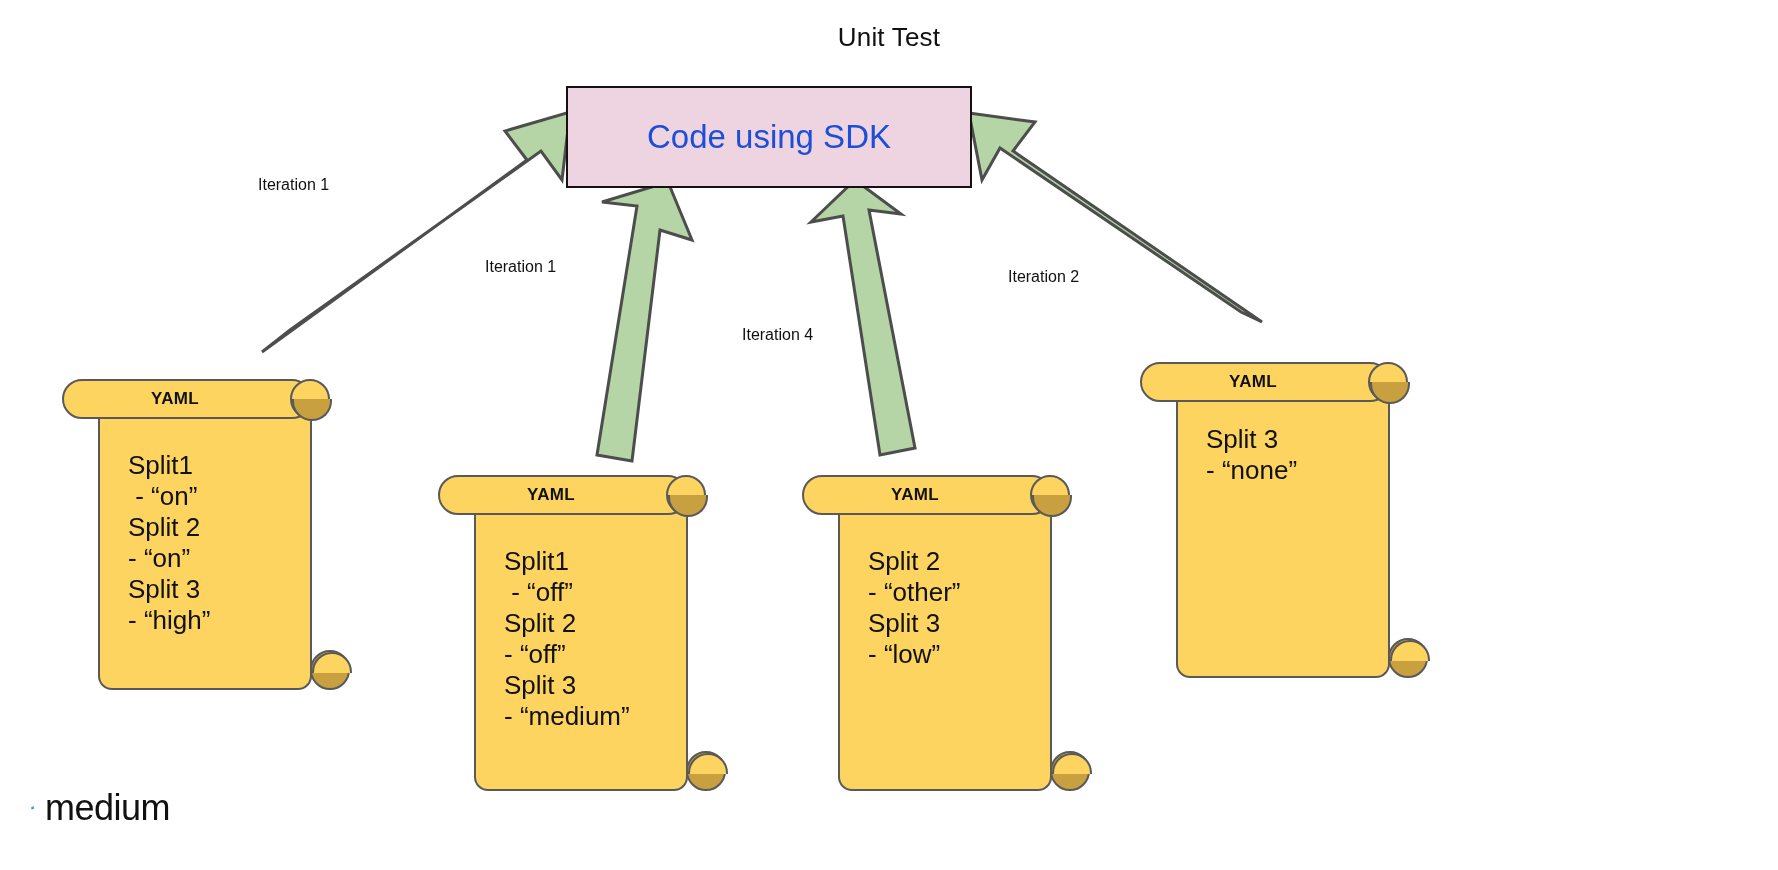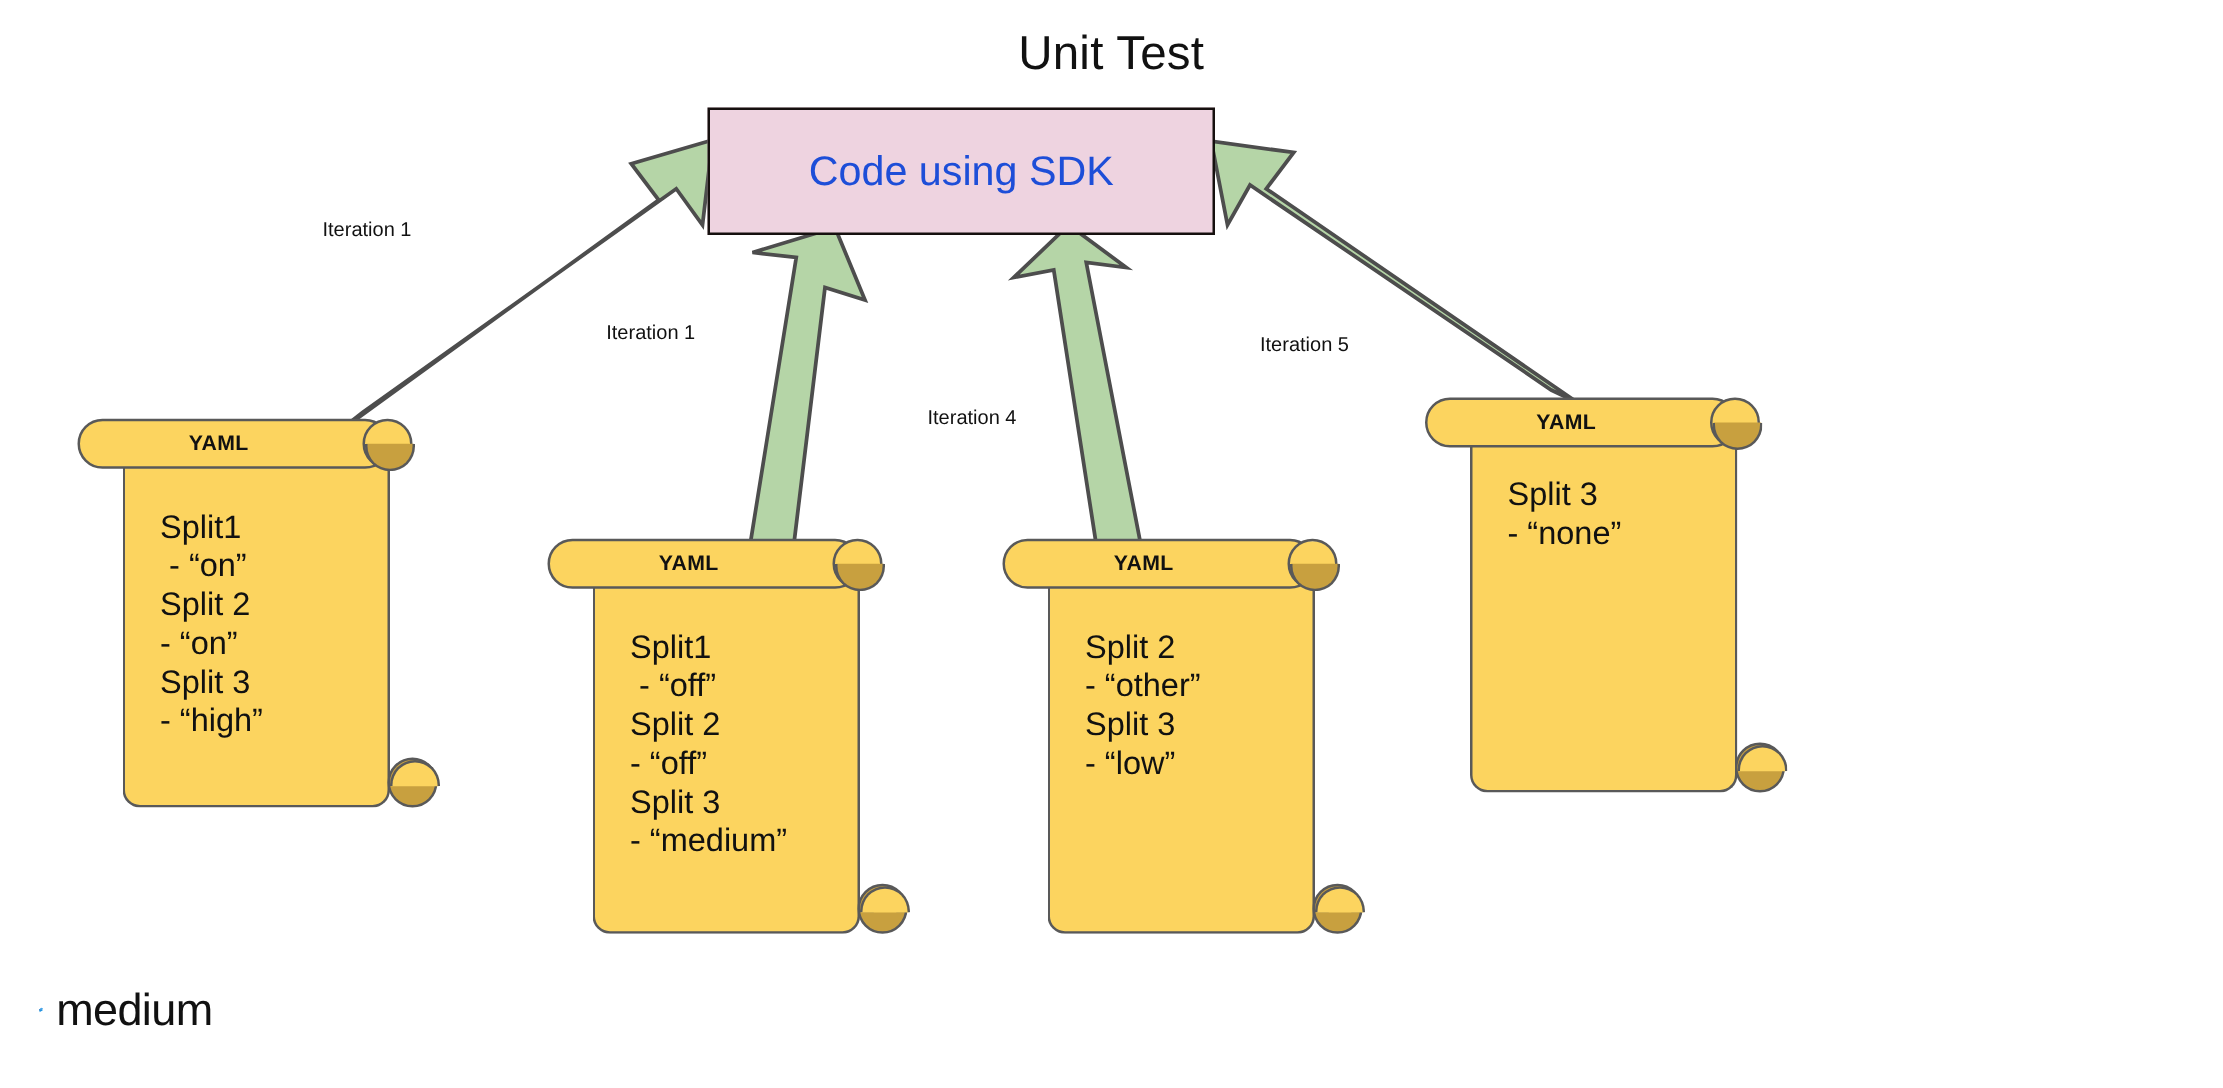--- a/index.html
+++ b/index.html
@@ -28,21 +28,21 @@
     pointer-events: none;
   }
 
   
   .diagram-title {
     position: absolute;
     left: 0;
     top: 22px;
     width: 1778px;
     text-align: center;
-    font-size: 38px;
+    font-size: 26px;
     color: #111111;
     letter-spacing: 0.2px;
   }
 
   
   .sdk-box {
     position: absolute;
     left: 566px;
     top: 86px;
     width: 406px;
@@ -63,20 +63,21 @@
   .iter-label {
     position: absolute;
     font-size: 16px;
     color: #111111;
     white-space: nowrap;
   }
 
   
   .scroll {
     position: absolute;
+    margin-top: 44px;
   }
   .scroll-body {
     position: absolute;
     left: 36px;
     top: 28px;
     background: #fcd45f;
     border: 2px solid #595959;
     border-top: none;
     box-sizing: border-box;
     border-bottom-left-radius: 14px;
@@ -191,21 +192,21 @@
     <polygon fill="#b5d5a7" stroke="#4d4d4d" stroke-width="3" stroke-linejoin="miter" points="1262,322 1013,151 1035,122 969,113 982,180 1000,148 1241,312"></polygon>
   </svg>
 
   <div class="sdk-box">
     <span class="sdk-box-label">Code using SDK</span>
   </div>
 
   <div class="iter-label" style="left:258px; top:176px;">Iteration 1</div>
   <div class="iter-label" style="left:485px; top:258px;">Iteration 1</div>
   <div class="iter-label" style="left:742px; top:326px;">Iteration 4</div>
-  <div class="iter-label" style="left:1008px; top:268px;">Iteration 5</div>
+  <div class="iter-label" style="left:1008px; top:268px;">Iteration 2</div>
 
   <div class="scroll" style="left:62px; top:335px; width:290px; height:325px;">
     <div class="scroll-body" style="width:214px; height:283px;"></div>
     <div class="scroll-head" style="width:250px;">
       <span class="scroll-head-label">YAML</span>
     </div>
     <div class="curl curl-top" style="left:228px; top:0px;">
       <div class="curl-top-inner"></div>
     </div>
     <div class="curl curl-bot" style="left:248px; top:271px;">

